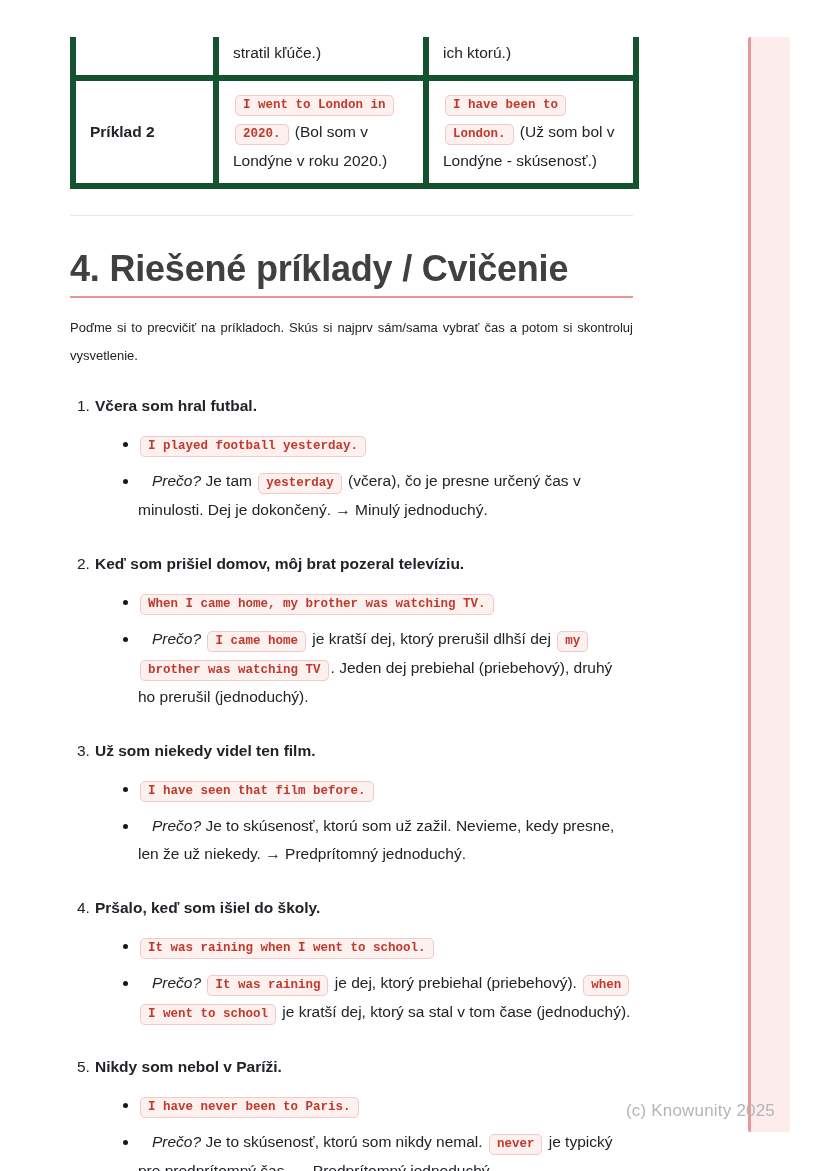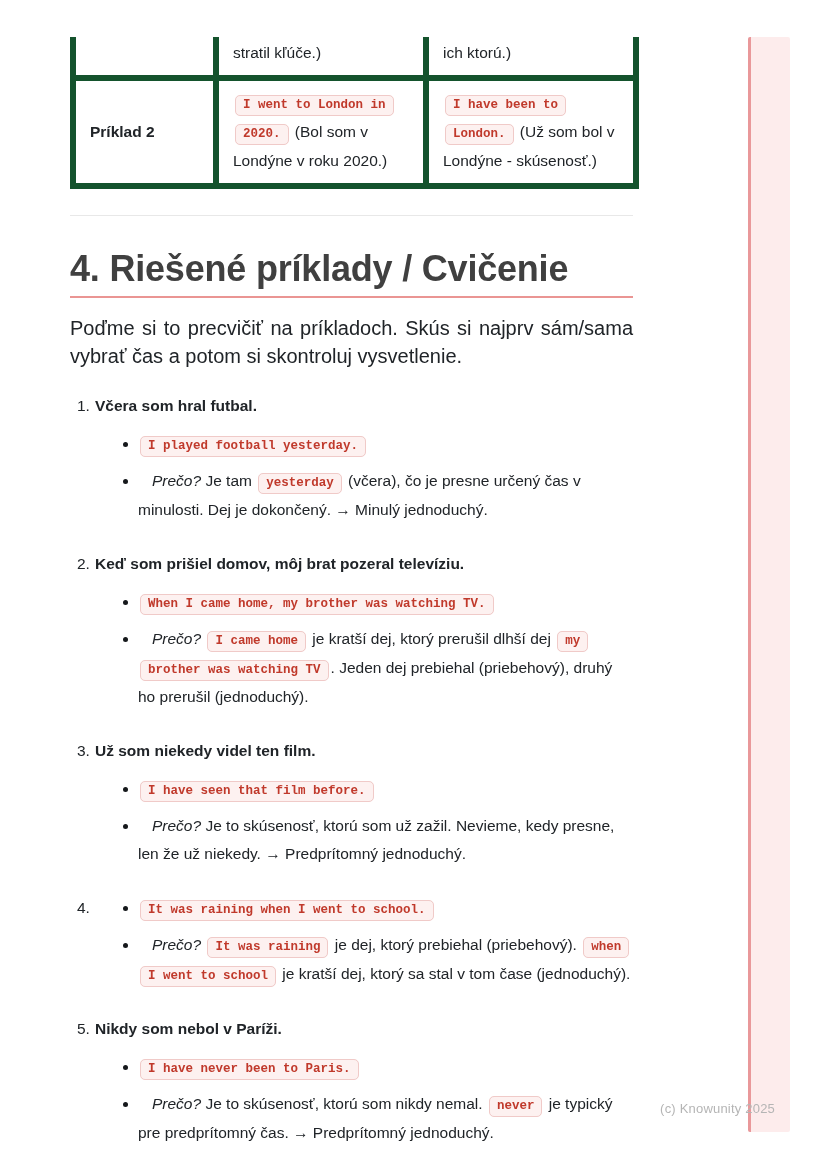--- a/index.html
+++ b/index.html
@@ -91,21 +91,21 @@
     line-height: 34px;
     font-weight: 700;
     color: #404040;
     letter-spacing: -0.2px;
     padding-bottom: 10px;
     border-bottom: 2px solid #ea9593;
   }
 
   .intro {
     margin: 16px 0 0;
-    font-size: 20px;
+    font-size: 13px;
     line-height: 28px;
     text-align: justify;
   }
 
   
   .exercises {
     list-style: none;
     margin: 22px 0 0;
     padding: 0;
     font-size: 15.5px;
@@ -126,21 +126,21 @@
     background: #15181b;
   }
   .why-label { font-style: italic; margin-left: 14px; }
 
   .watermark {
     position: absolute;
     left: 0;
     top: 1101px;
     width: 775px;
     text-align: right;
-    font-size: 13px;
+    font-size: 17px;
     color: #b5b5b5;
     z-index: 3;
     letter-spacing: 0.2px;
   }
 </style>
 </head>
 <body>
 
 <div class="page">
 
@@ -198,20 +198,21 @@
         <span class="item-num">3.</span>
         <div class="item-title">Už som niekedy videl ten film.</div>
         <ul class="subs">
           <li class="sub"><code class="chip">I have seen that film before.</code></li>
           <li class="sub why"><span class="why-label">Prečo?</span><span> Je to skúsenosť, ktorú som už zažil. Nevieme, kedy presne, len že už niekedy. → Predprítomný jednoduchý.</span></li>
         </ul>
       </li>
 
       <li class="item">
         <span class="item-num">4.</span>
+        <div class="item-title">Pršalo, keď som išiel do školy.</div>
         <ul class="subs">
           <li class="sub"><code class="chip">It was raining when I went to school.</code></li>
           <li class="sub why"><span class="why-label">Prečo?</span><span> </span><code class="chip">It was raining</code><span> je dej, ktorý prebiehal (priebehový). </span><code class="chip">when I went to school</code><span> je kratší dej, ktorý sa stal v tom čase (jednoduchý).</span></li>
         </ul>
       </li>
 
       <li class="item">
         <span class="item-num">5.</span>
         <div class="item-title">Nikdy som nebol v Paríži.</div>
         <ul class="subs">

